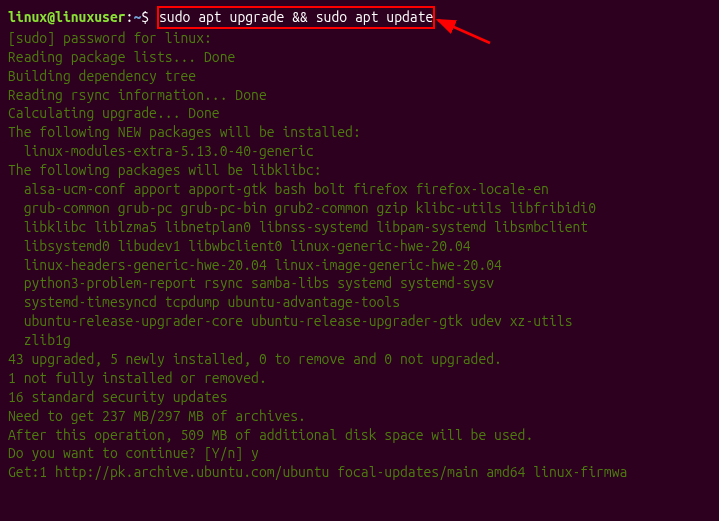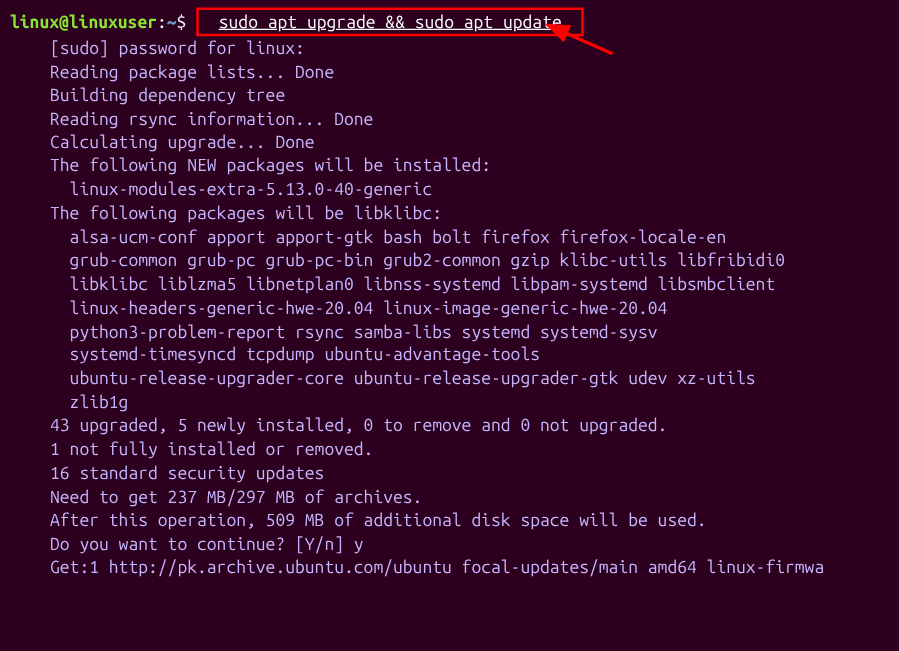--- a/index.html
+++ b/index.html
@@ -32,35 +32,33 @@
       font-weight: bold;
     }
     .dollar {
       color: #ffffff;
     }
     .command {
       color: #ffffff;
     }
     .highlight-box {
       border: 2px solid #ff0000;
-      padding: 0 16px;
+      padding: 0 0;
       display: inline-block;
       position: relative;
-      text-decoration: underline;
     }
     .arrow-svg {
       position: absolute;
       top: 18px;
       left: 430px;
       pointer-events: none;
     }
     .output-line {
-      color: #c4b5fd;
+      color: #4d7c0f;
       white-space: pre;
-      margin-left: 32px;
     }
   </style>
 </head>
 <body>
 
 <div>
   <div>
     <span class="user-host">linux@linuxuser</span><span class="colon">:</span><span class="path">~</span><span class="dollar">$ </span><span class="highlight-box"><span class="command">sudo apt upgrade &amp;&amp; sudo apt update</span></span>
   </div>
 
@@ -77,20 +75,21 @@
   <div class="output-line">Reading package lists... Done</div>
   <div class="output-line">Building dependency tree</div>
   <div class="output-line">Reading rsync information... Done</div>
   <div class="output-line">Calculating upgrade... Done</div>
   <div class="output-line">The following NEW packages will be installed:</div>
   <div class="output-line">  linux-modules-extra-5.13.0-40-generic</div>
   <div class="output-line">The following packages will be libklibc:</div>
   <div class="output-line">  alsa-ucm-conf apport apport-gtk bash bolt firefox firefox-locale-en</div>
   <div class="output-line">  grub-common grub-pc grub-pc-bin grub2-common gzip klibc-utils libfribidi0</div>
   <div class="output-line">  libklibc liblzma5 libnetplan0 libnss-systemd libpam-systemd libsmbclient</div>
+  <div class="output-line">  libsystemd0 libudev1 libwbclient0 linux-generic-hwe-20.04</div>
   <div class="output-line">  linux-headers-generic-hwe-20.04 linux-image-generic-hwe-20.04</div>
   <div class="output-line">  python3-problem-report rsync samba-libs systemd systemd-sysv</div>
   <div class="output-line">  systemd-timesyncd tcpdump ubuntu-advantage-tools</div>
   <div class="output-line">  ubuntu-release-upgrader-core ubuntu-release-upgrader-gtk udev xz-utils</div>
   <div class="output-line">  zlib1g</div>
   <div class="output-line">43 upgraded, 5 newly installed, 0 to remove and 0 not upgraded.</div>
   <div class="output-line">1 not fully installed or removed.</div>
   <div class="output-line">16 standard security updates</div>
   <div class="output-line">Need to get 237 MB/297 MB of archives.</div>
   <div class="output-line">After this operation, 509 MB of additional disk space will be used.</div>

